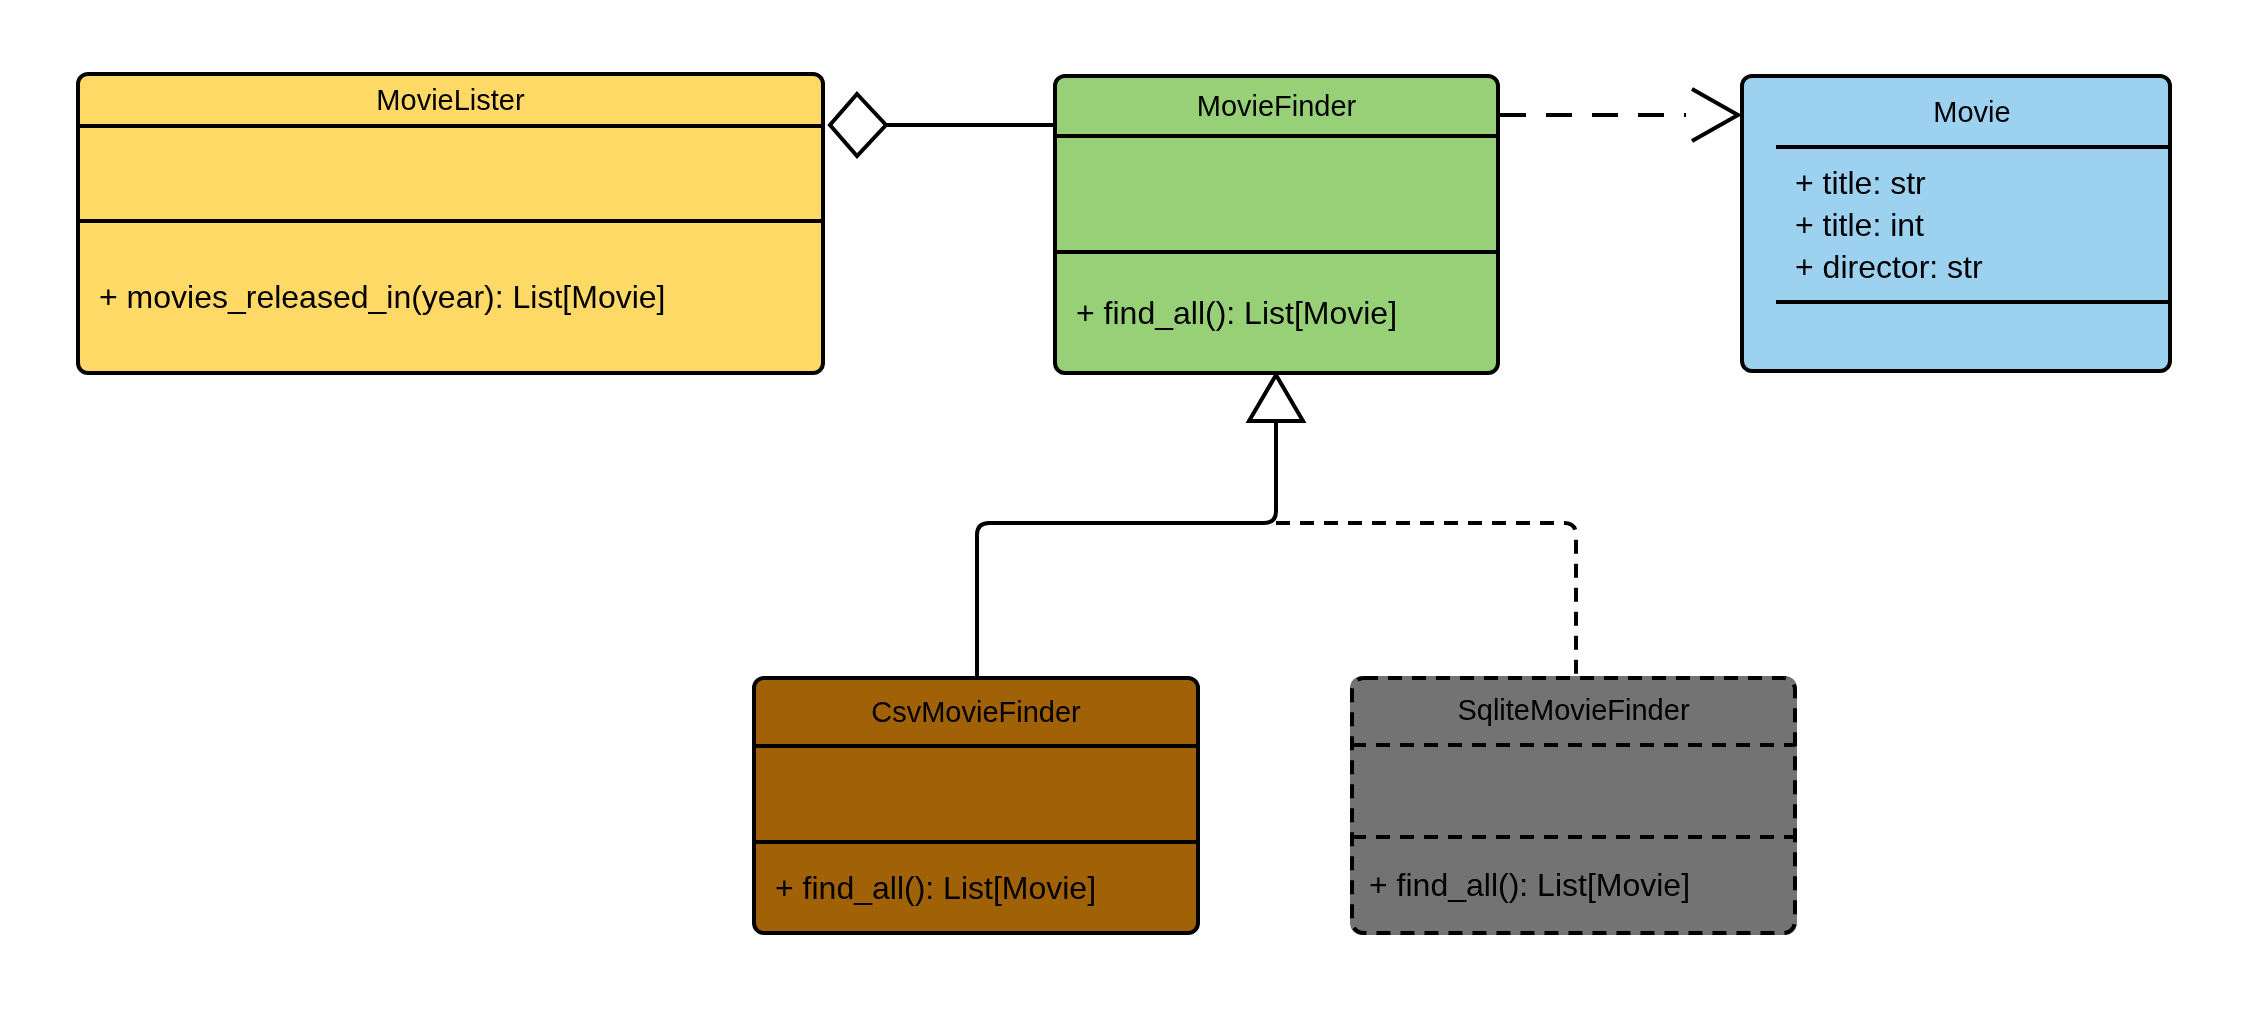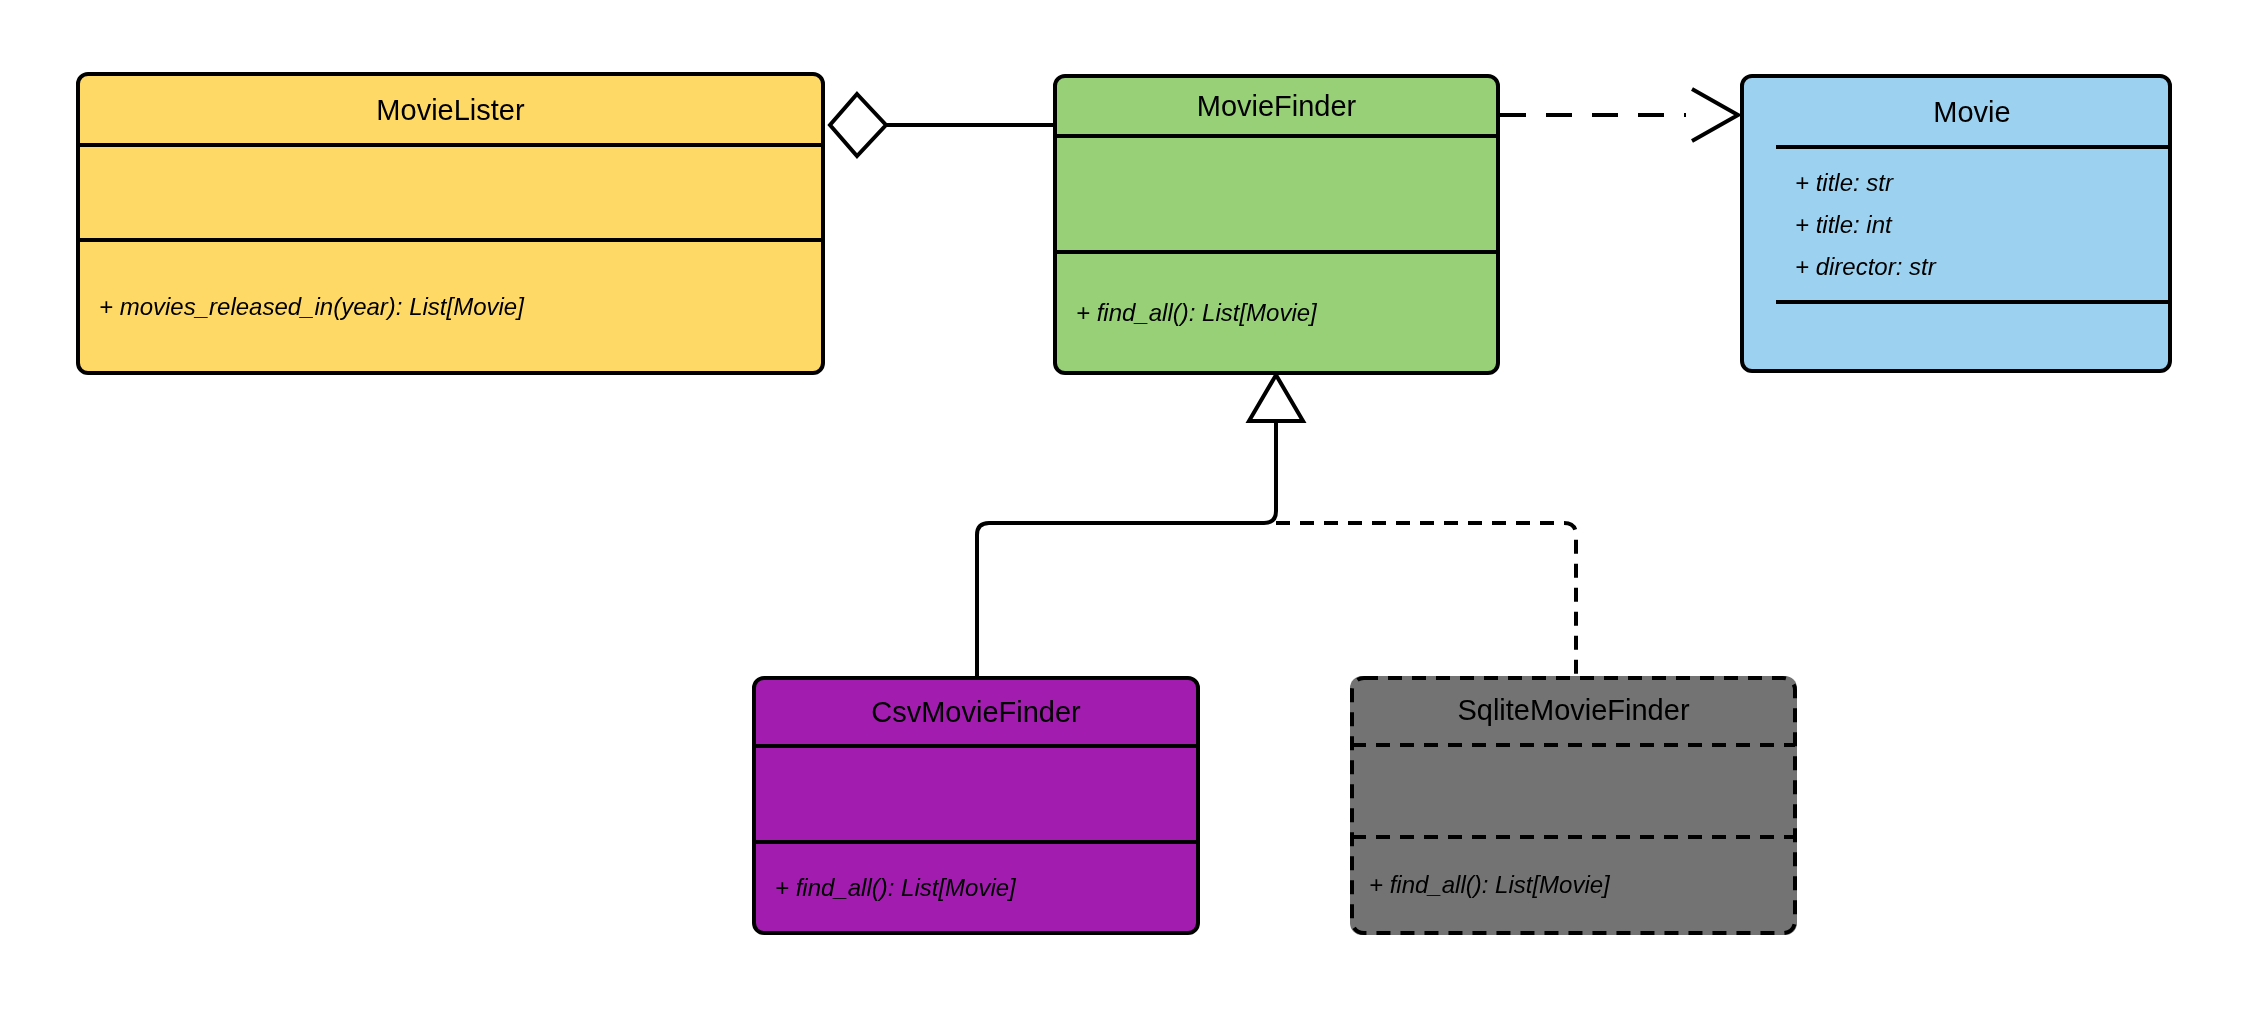--- a/index.html
+++ b/index.html
@@ -60,29 +60,28 @@
   }
   .comp.grow {
     flex: 1 1 auto;
   }
   .tname {
     font-size: 29px;
     line-height: 34px;
     white-space: nowrap;
   }
   .member {
-    font-size: 24px;
+    font-size: 32px;
     line-height: 40px;
     white-space: nowrap;
-    font-style: italic;
   }
 
   
   #movielister        { left: 76px;   top: 72px;  width: 749px; height: 303px; }
-  #movielister .title-comp   { height: 67px; }
+  #movielister .title-comp   { height: 48px; }
   #movielister .attrs-comp   { height: 95px; }
 
   #moviefinder        { left: 1053px; top: 74px;  width: 447px; height: 301px; }
   #moviefinder .title-comp   { height: 56px; }
   #moviefinder .attrs-comp   { height: 116px; }
 
   #movie              { left: 1740px; top: 74px;  width: 432px; height: 299px; }
   #movie .title-comp         { height: 67px; }
   #movie .attrs-comp         { height: 155px; }
   #movie .attrs-comp .member { line-height: 42px; }
@@ -125,21 +124,21 @@
       <span class="tname">Movie</span>
     </div>
     <div class="comp sep members attrs-comp">
       <span class="member">+ title: str</span>
       <span class="member">+ title: int</span>
       <span class="member">+ director: str</span>
     </div>
     <div class="comp sep grow"></div>
   </div>
 
-  <div class="class-box" id="csvmoviefinder" style="background-color: #a21caf; text-align: center;">
+  <div class="class-box" id="csvmoviefinder" style="background-color: #a16207; text-align: center;">
     <div class="comp title-comp">
       <span class="tname">CsvMovieFinder</span>
     </div>
     <div class="comp sep attrs-comp"></div>
     <div class="comp sep members grow">
       <span class="member">+ find_all(): List[Movie]</span>
     </div>
   </div>
 
   <div class="class-box dashed-box" id="sqlitemoviefinder" style="background-color: #737373;">

